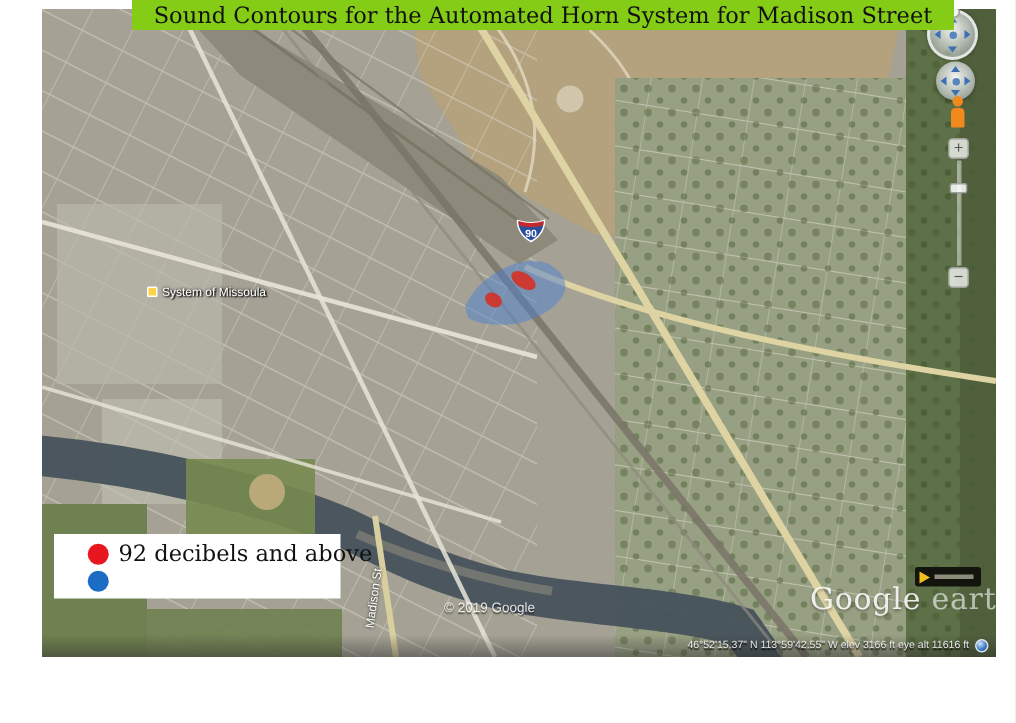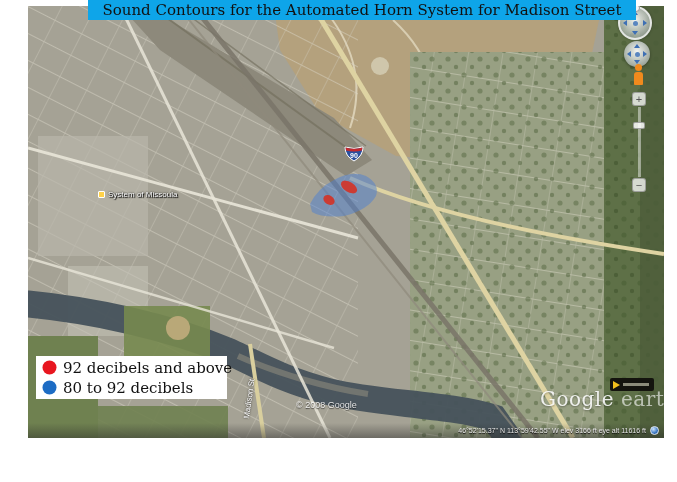--- a/index.html
+++ b/index.html
@@ -2,26 +2,26 @@
 <html><head>
 <meta charset="utf-8">
 <style>
   html,body{margin:0;padding:0;background:#ffffff;}
   .page{position:relative;width:677px;height:482px;background:#ffffff;overflow:hidden;
         font-family:"Liberation Sans",sans-serif;}
   
   .map{position:absolute;left:28px;top:6px;width:636px;height:432px;overflow:hidden;background:#a5a295;}
   .map svg.bg{position:absolute;left:0;top:0;}
   
-  .title-box{position:absolute;left:88px;top:0;width:548px;height:20px;background:#0ea5e9;
+  .title-box{position:absolute;left:88px;top:0;width:548px;height:20px;background:#84cc16;
              display:flex;align-items:center;justify-content:center;z-index:30;}
   .title-box span{font-family:"DejaVu Serif","Liberation Serif",serif;font-size:15px;color:#111;white-space:nowrap;}
   
   .legend{position:absolute;left:36px;top:356px;width:191px;height:43px;background:#ffffff;z-index:30;
-          display:flex;flex-direction:column;justify-content:center;gap:2px;padding-left:6px;box-sizing:border-box;}
+          display:flex;flex-direction:column;justify-content:center;gap:2px;padding-left:22px;box-sizing:border-box;}
   .legend-row{display:flex;align-items:center;gap:6px;}
   .legend-row svg{flex:0 0 auto;}
   .legend-row .lbl{font-family:"DejaVu Serif","Liberation Serif",serif;font-size:15px;color:#111;white-space:nowrap;}
   
   .place-label{position:absolute;left:70px;top:184px;font-size:8px;color:#fff;
                text-shadow:0 0 2px #000,1px 1px 1px #000;white-space:nowrap;z-index:12;}
   .place-label .dot{display:inline-block;width:5px;height:5px;background:#ffd24a;border:1px solid #fff;
                     border-radius:1px;margin-right:3px;vertical-align:middle;}
   .street-label{position:absolute;left:214px;top:412px;font-size:8px;color:#fff;
                 text-shadow:0 0 2px #000;white-space:nowrap;transform:rotate(-82deg);transform-origin:left top;z-index:12;}
@@ -141,21 +141,21 @@
     <svg style="position:absolute;left:316px;top:139px;z-index:12" width="20" height="17" viewBox="0 0 20 17">
       <path d="M1,2 Q10,5 19,2 Q19,11 10,16 Q1,11 1,2 Z" fill="#2a4f9e" stroke="#fff" stroke-width="1"></path>
       <path d="M1.6,2.4 Q10,5 18.4,2.4 L18,5.4 Q10,7.5 2,5.4 Z" fill="#c3282d"></path>
       <text x="10" y="13" text-anchor="middle" font-size="7" font-weight="bold" fill="#fff" font-family="Liberation Sans, sans-serif">90</text>
     </svg>
 
     <div class="place-label">
       <span class="dot"></span><span>System of Missoula</span>
     </div>
     <div class="street-label">Madison St</div>
-    <div class="copyright">© 2008 Google</div>
+    <div class="copyright">© 2019 Google</div>
 
     <div class="watermark">
       <span class="g">Google </span><span class="e">earth</span>
     </div>
     <div class="attr-logo">
       <span class="tri"></span>
       <span class="bar"></span>
     </div>
 
     <div class="status-strip">
@@ -200,17 +200,16 @@
     <div class="legend-row">
       <svg width="15" height="15">
         <circle cx="7.5" cy="7.5" r="7" fill="#e8161f"></circle>
       </svg>
       <span class="lbl">92 decibels and above</span>
     </div>
     <div class="legend-row">
       <svg width="15" height="15">
         <circle cx="7.5" cy="7.5" r="7" fill="#1d6cc4"></circle>
       </svg>
-      <span class="lbl">80 to 92 decibels</span>
     </div>
   </div>
 
 </div>
 
 </body></html>

